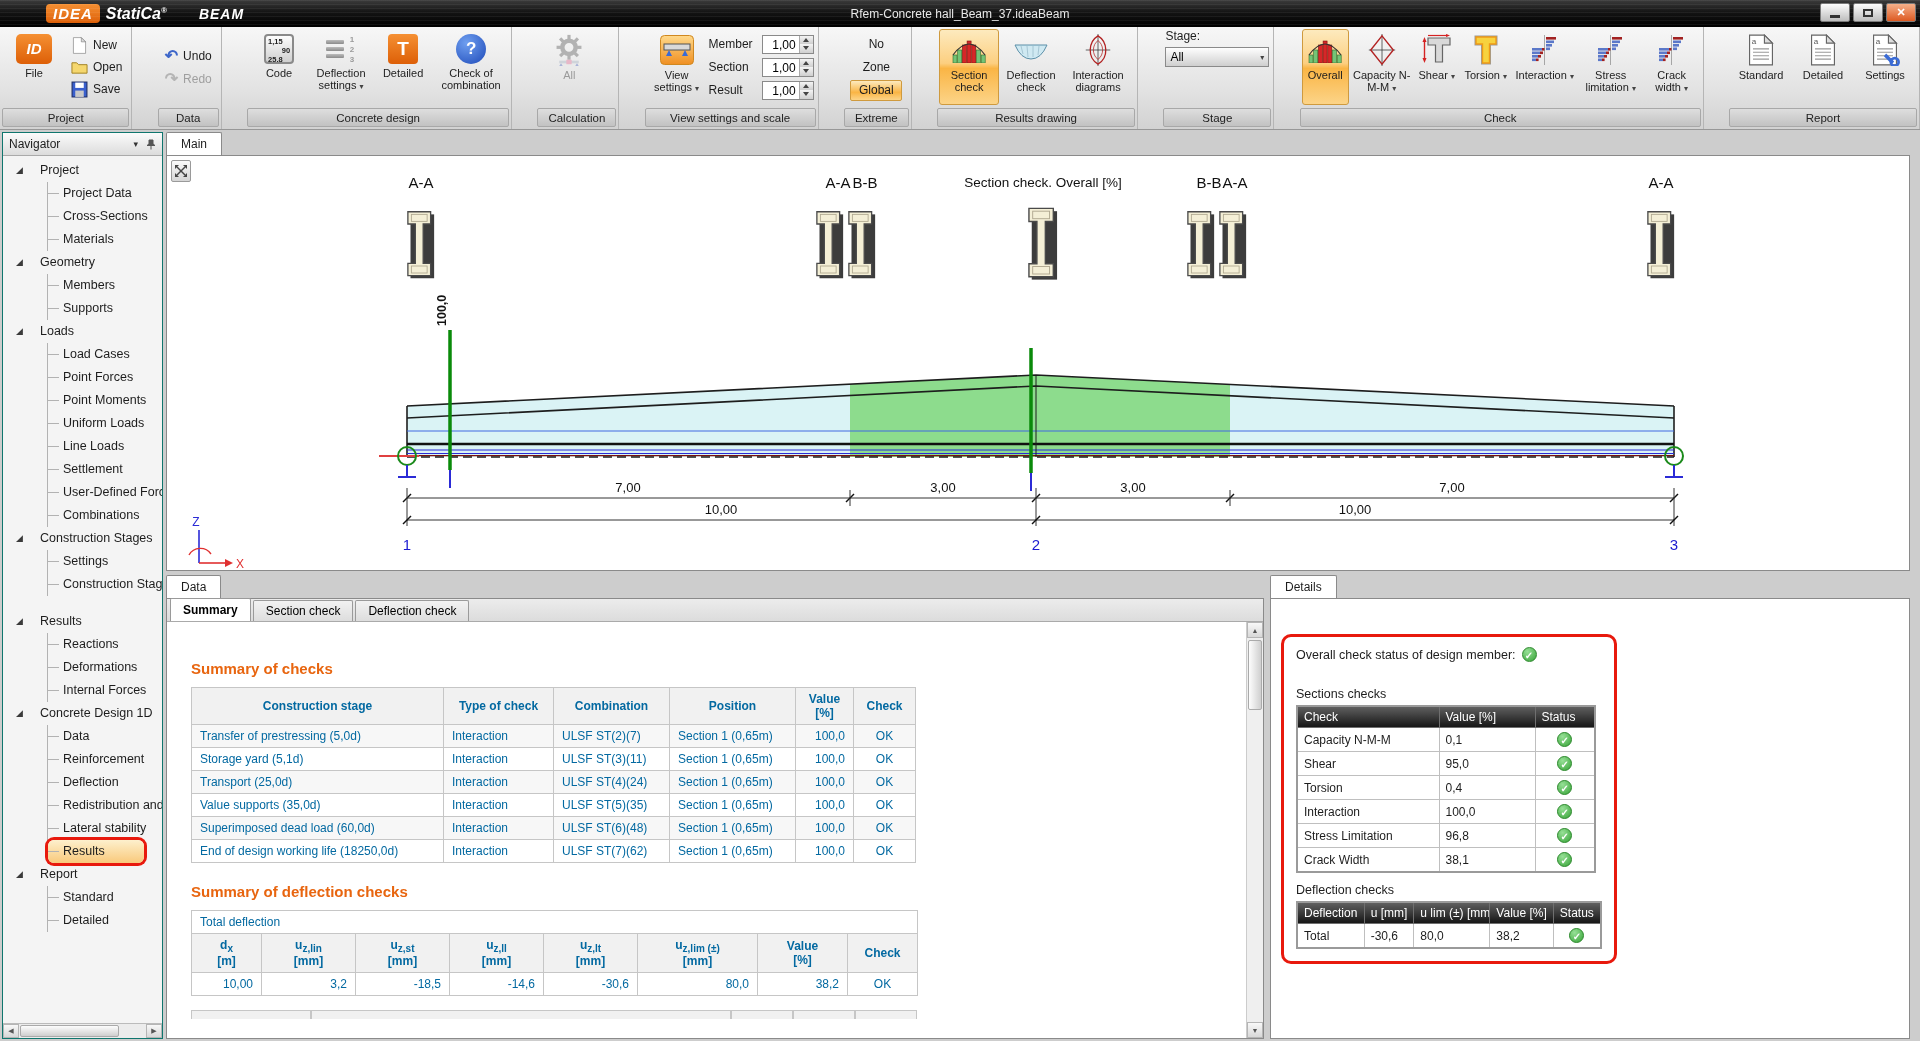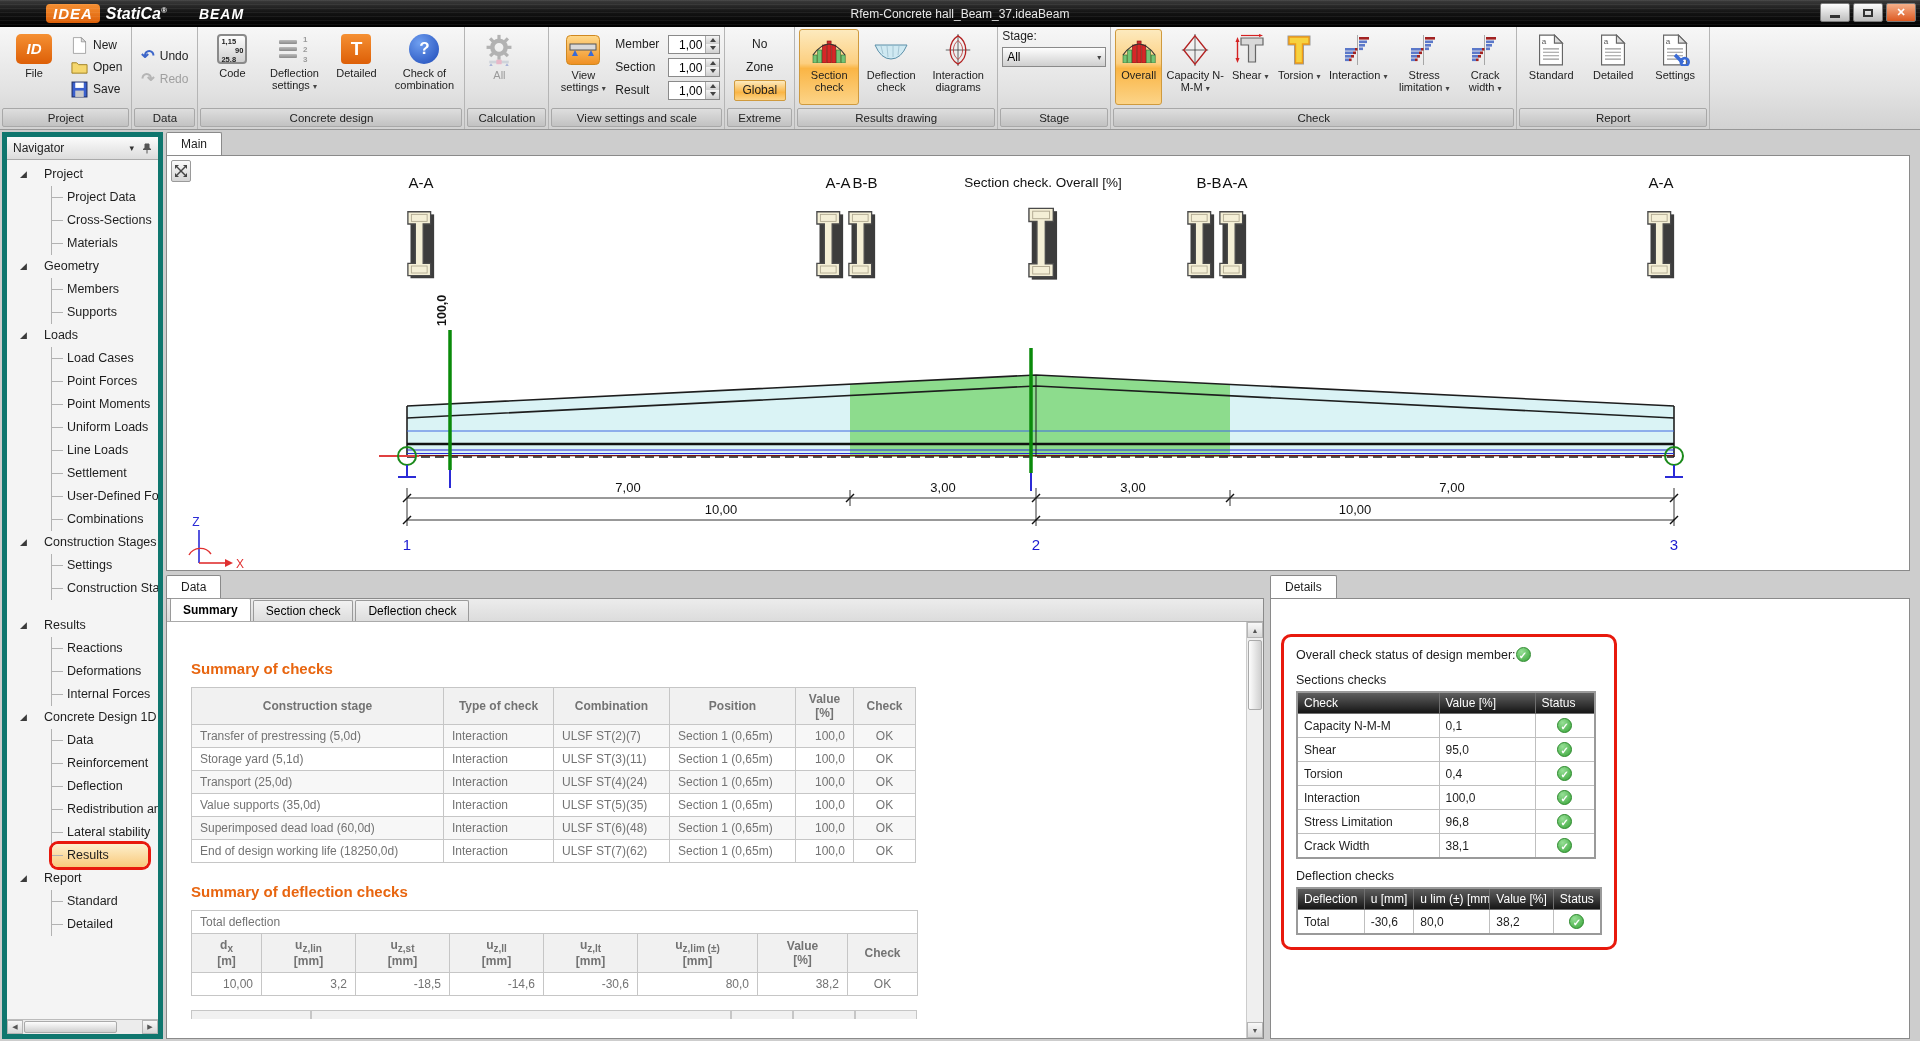--- a/index.html
+++ b/index.html
@@ -21,21 +21,21 @@
   .doc-title { position:absolute; left:0; right:0; text-align:center; font-size:12px; color:#e8e8e8; }
   .winbtns { position:absolute; right:4px; top:3px; display:flex; gap:3px; }
   .wbtn { width:30px; height:19px; border:1px solid #7a7a7a; border-radius:2px;
     background:linear-gradient(#fdfdfd,#bdbdbd); display:flex; align-items:center; justify-content:center; }
   .wbtn .bar { width:10px; height:3px; background:#333; margin-top:8px; }
   .wbtn .box { width:10px; height:8px; border:2px solid #333; }
   .wbtn.close { background:linear-gradient(#f5b08a,#dd5a22); color:#fff; font-size:11px; font-weight:bold; }
 
   
   .ribbon { position:absolute; left:0; top:27px; width:1920px; height:103px;
-    background:linear-gradient(#f7f7f7,#e3e3e3 60%,#d2d2d2); border-bottom:1px solid #979797; display:flex; }
+    background:linear-gradient(#f7f7f7,#e3e3e3 60%,#d2d2d2); border-bottom:1px solid #979797; display:flex;justify-content:space-between; }
   .rgroup { display:flex; flex-direction:column; border-right:1px solid #b5b5b5; }
   .rgc { flex:1; display:flex; align-items:stretch; padding:2px 4px; gap:2px; }
   .rgl { height:19px; margin:1px 2px 2px 2px; background:linear-gradient(#dedede,#c2c2c2);
     border:1px solid #a8a8a8; border-radius:2px; font-size:11.5px; color:#222;
     display:flex; align-items:center; justify-content:center; padding:0 10px; white-space:nowrap; }
   .bigbtn { width:60px; display:flex; flex-direction:column; align-items:center; justify-content:flex-start;
     padding:4px 1px 1px; border:1px solid transparent; border-radius:3px; }
   .bigbtn .blabel { font-size:11px; line-height:12px; text-align:center; color:#1d1d1d; margin-top:3px; max-width:60px; }
   .bigbtn.on { background:linear-gradient(#fdeabe 0%,#fccf80 45%,#fab545 52%,#fcd488 100%); border:1px solid #cf9a3e; }
   .bigbtn.dis .blabel { color:#9a9a9a; }
@@ -74,21 +74,21 @@
   .stage-col { display:flex; flex-direction:column; padding:2px 4px; gap:4px; }
   .stage-lbl { font-size:12px; color:#1d1d1d; }
   .dropdown { width:104px; height:20px; border:1px solid #8a8a8a; background:linear-gradient(#fefefe,#cfcfcf);
     display:flex; align-items:center; font-size:12px; padding:0 4px; }
   .dropdown .dval { flex:1; }
   .sicon { width:17px; height:17px; flex:0 0 auto; }
   .bicon32 { width:34px; height:32px; }
 
   
   .navigator { position:absolute; left:2px; top:132px; width:161px; bottom:2px;
-    background:#f4f4f4; border:5px solid #0f766e; }
+    background:#f4f4f4; border:1px solid #0f766e; }
   .nav-head { height:23px; background:linear-gradient(#fbfbfb,#dcdcdc); border-bottom:1px solid #aaa;
     display:flex; align-items:center; font-size:12px; padding:0 6px; color:#1d1d1d; }
   .nav-head .sp { flex:1; }
   .nav-head .nh-icon { font-size:9px; color:#333; margin-left:8px; }
   .tree { position:absolute; top:26px; left:0; right:0; bottom:16px; overflow:hidden; font-size:12.5px; color:#1d1d1d; }
   .tsec { position:relative; height:23px; line-height:23px; padding-left:37px; white-space:nowrap; }
   .tsec .texp { position:absolute; left:13px; top:0; font-size:9px; color:#3a3a3a; }
   .tch { position:relative; margin-left:44px; border-left:1px solid #b2b2b2; }
   .tleaf { position:relative; height:23px; line-height:23px; padding-left:15px; white-space:nowrap; overflow:hidden; }
   .tleaf::before { content:""; position:absolute; left:0; top:11px; width:11px; border-top:1px solid #b2b2b2; }
@@ -123,33 +123,33 @@
   .subtab.on { background:#fff; height:23px;font-weight:bold; }
   .data-content { position:absolute; left:0; top:23px; right:17px; bottom:0; overflow:hidden; padding:32px 0 0 24px; }
   .vscroll { position:absolute; right:0; top:23px; width:17px; bottom:0; background:#efefef; border-left:1px solid #ccc; }
   .vs-btn { height:16px; background:linear-gradient(#f8f8f8,#d8d8d8); border:1px solid #b5b5b5;
     font-size:7px; color:#555; display:flex; align-items:center; justify-content:center; }
   .vs-btn.bot { position:absolute; bottom:0; left:0; right:0; }
   .vs-thumb { position:absolute; left:1px; right:1px; top:18px; height:70px;
     background:linear-gradient(90deg,#fdfdfd,#cfcfcf); border:1px solid #aaa; border-radius:2px; }
 
   h2.sect { font-size:15px; font-weight:bold; color:#e8650f; margin:6px 0 10px; }
-  table.rtable { border-collapse:collapse; font-size:12px; color:#737373; }
+  table.rtable { border-collapse:collapse; font-size:12px; color:#0369a1; }
   table.rtable th { background:#f1f1f1; border:1px solid #c6c6c6; font-weight:bold; padding:4px 6px; text-align:center; }
   table.rtable td { border:1px solid #c6c6c6; padding:4px 8px; background:#fff; }
   table.rtable tr:nth-child(even) td { background:#f7f7f7; }
   table.rtable td.num { text-align:right; }
   table.rtable td.ctr { text-align:center; }
   td.grp { background:#fff !important; font-weight:normal; text-align:left; }
   .bill-stub { margin-top:14px; width:726px; height:9px; display:flex; overflow:hidden; }
   .bill-stub div { background:#f1f1f1; border:1px solid #c6c6c6; border-bottom:none; height:14px; }
 
   .det-content { position:absolute; inset:23px 0 0 0; background:#fff; padding:12px 10px; }
   .red-ring { border:3px solid #e8190d; border-radius:10px; padding:8px 12px 12px; width:336px; }
-  .overall-row { font-size:12.5px; color:#1d1d1d; display:flex; align-items:center; gap:0; margin:2px 0 11px; }
+  .overall-row { font-size:12.5px; color:#1d1d1d; display:flex; align-items:center; gap:6px; margin:2px 0 25px; }
   .sublbl { font-size:12.5px; color:#1d1d1d; margin:4px 0 4px; }
   table.dark { border-collapse:collapse; font-size:12px; color:#1d1d1d; border:2px solid #9a9a9a; }
   table.dark th { background:linear-gradient(#5f5f5f,#161616); color:#fff; font-weight:normal;
     text-align:left; padding:3px 6px; border:1px solid #6f6f6f; white-space:nowrap; overflow:hidden; }
   table.dark td { border:1px solid #bfbfbf; padding:4px 6px; background:#fff; white-space:nowrap; overflow:hidden; }
   table.dark td.ctr { text-align:center; }
   .gcheck { display:inline-block; width:15px; height:15px; border-radius:50%;
     background:radial-gradient(circle at 35% 28%, #96e096, #37a337); border:1px solid #2f8a2f;
     color:#fff; font-size:10px; font-weight:bold; text-align:center; line-height:15px; }
 

